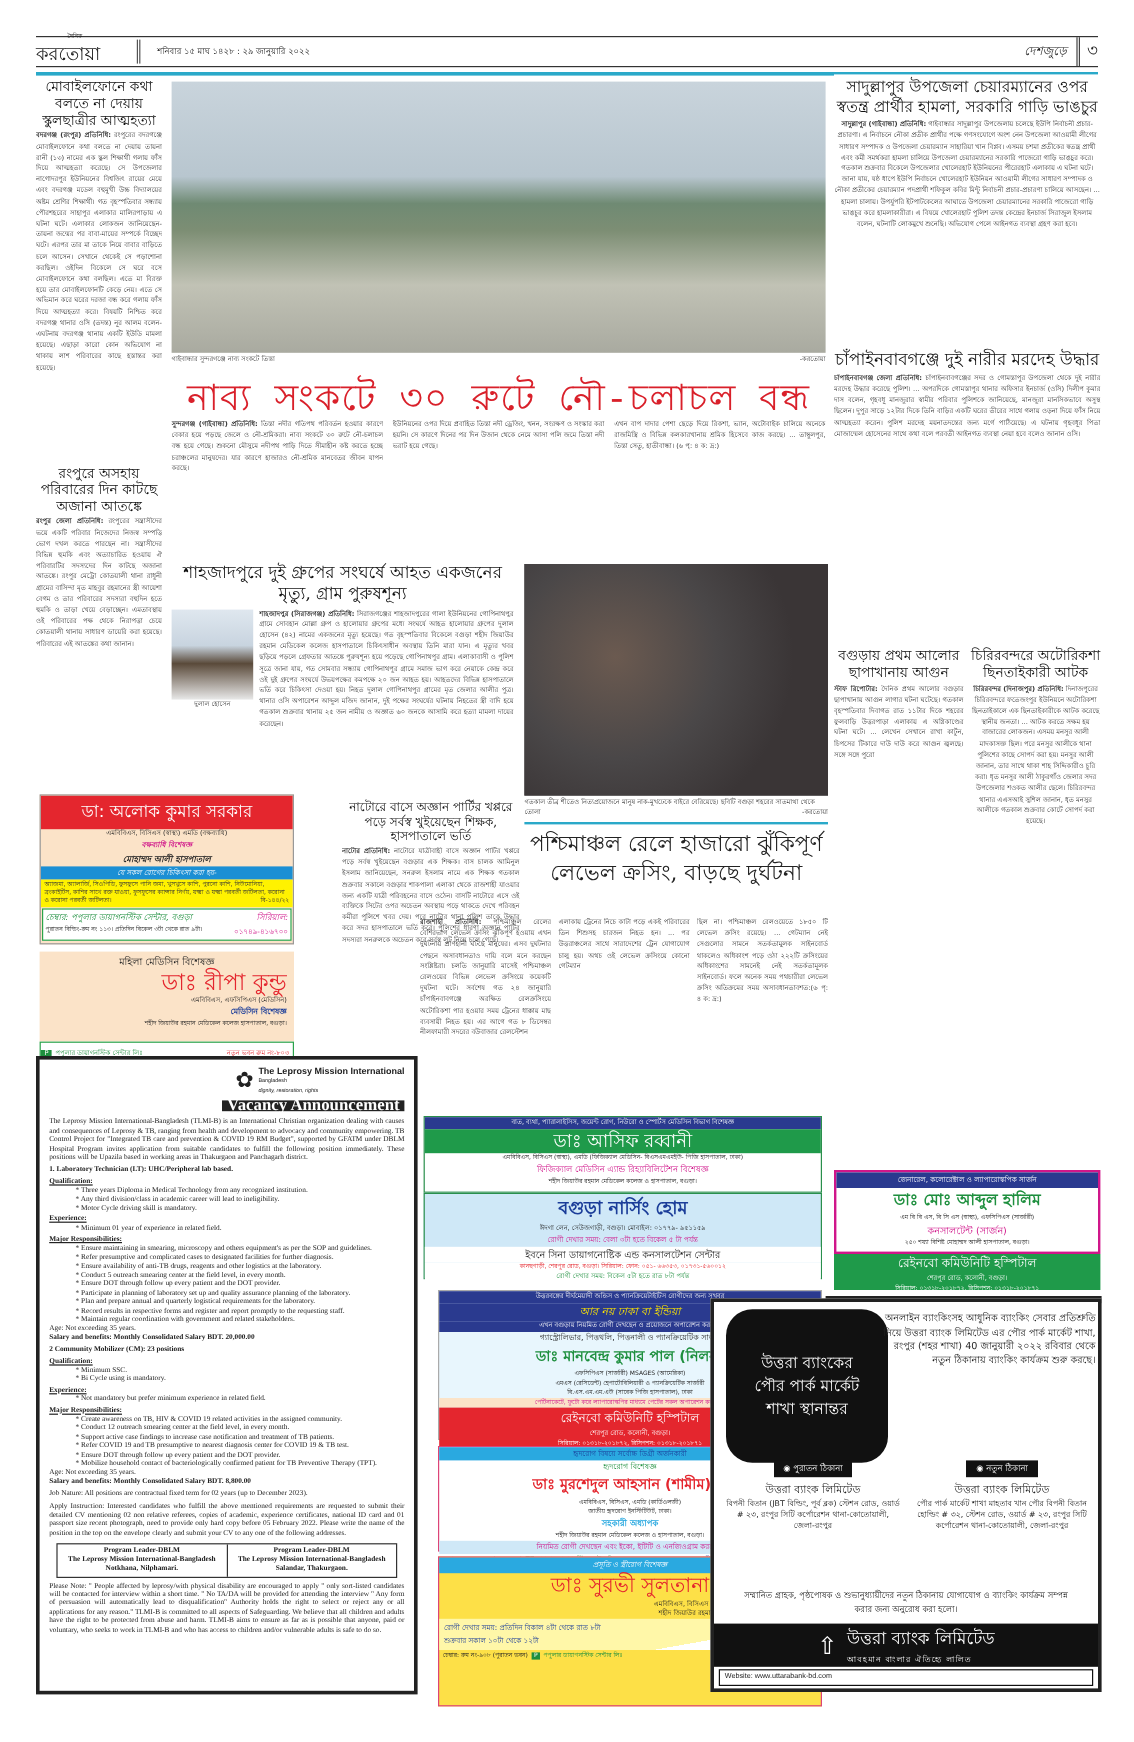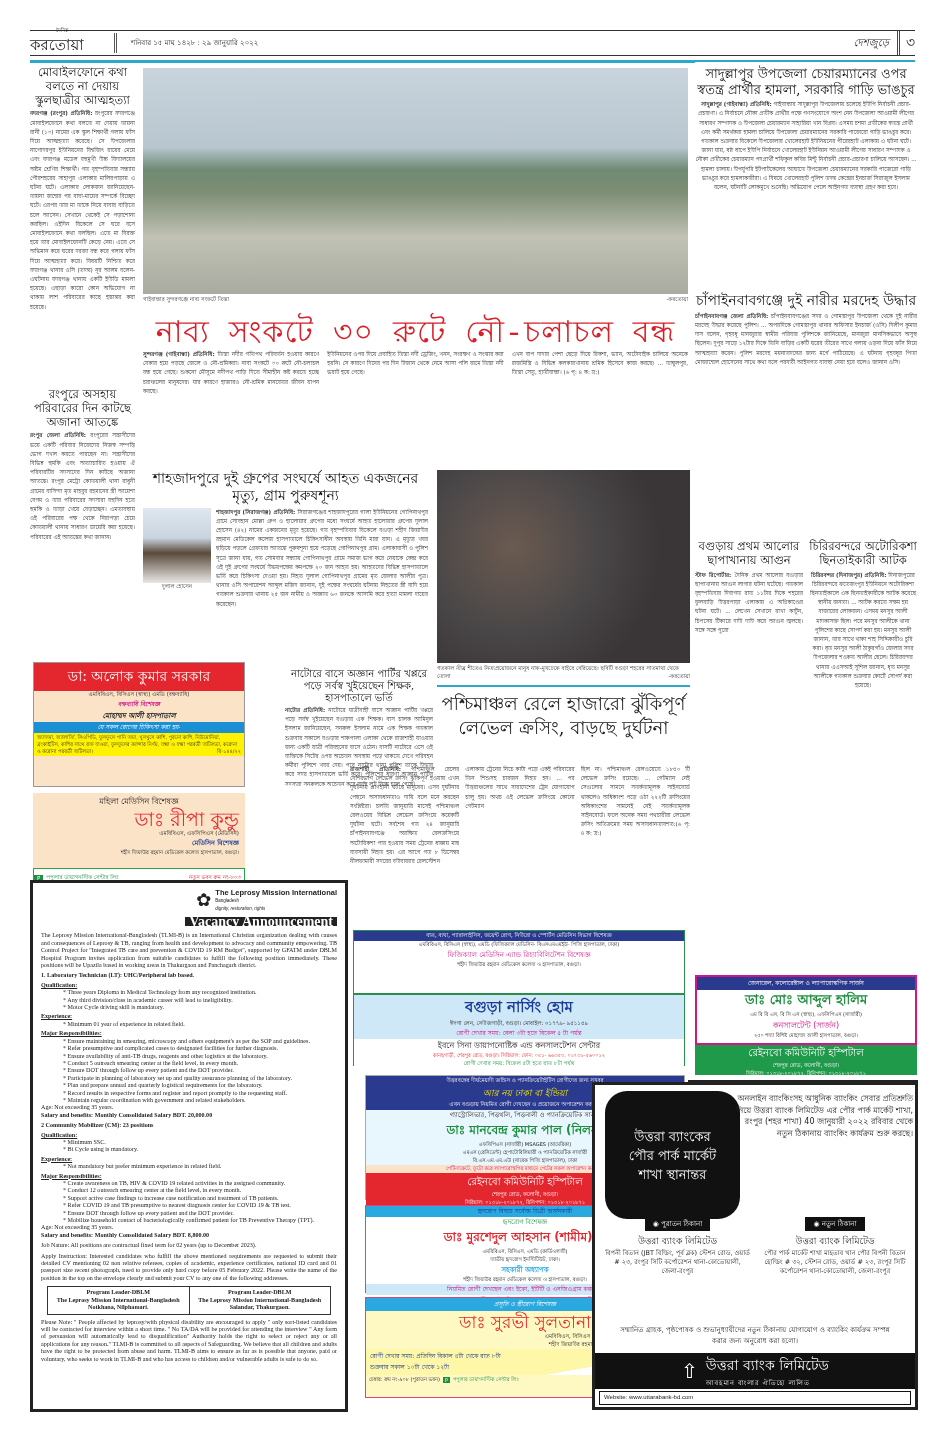--- a/index.html
+++ b/index.html
@@ -123,20 +123,30 @@
   <div class="col-text" style="flex:1;height:190px;overflow:hidden">ছিল না। পশ্চিমাঞ্চল রেলওয়েতে ১৮৫০ টি লেভেল ক্রসিং রয়েছে। ... গেটম্যান নেই সেগুলোর সামনে সতর্কতামূলক সাইনবোর্ড থাকলেও অধিকাংশ পড়ে ওঠা ২২২টি ক্রসিংয়ের অধিকাংশের সামনেই নেই সতর্কতামূলক সাইনবোর্ড। ফলে অনেক সময় পথচারীরা লেভেল ক্রসিং অতিক্রমের সময় অসাবধানতাবশত:(৬ পৃ: ৪ ক: দ্র:)</div>
 </div>
 
 <div class="abs ad" style="left:33px;top:662px;width:212px;height:125px;background:#fbe3c8;border-color:#999">
   <div class="ad-red" style="font-size:14px;padding:2px 0">ডা: অলোক কুমার সরকার</div>
   <div style="font-size:5.5px;text-align:center">এমবিবিএস, বিসিএস (স্বাস্থ্য) এমডি (বক্ষব্যাধি)</div>
   <div style="font-size:6px;text-align:center;color:#d0168a;font-style:italic;font-weight:bold">বক্ষব্যাধি বিশেষজ্ঞ</div>
   <div style="font-size:7px;text-align:center;font-style:italic;font-weight:bold">মোহাম্মদ আলী হাসপাতাল</div>
   <div style="background:#1b8fd4;color:#fff;font-size:6px;text-align:center;font-style:italic">যে সকল রোগের চিকিৎসা করা হয়-</div>
   <div style="background:#fff200;font-size:5px;padding:1px 3px;line-height:7px;color:#333"><span>অ্যাজমা, অ্যালার্জি, সিওপিডি, ফুসফুসে পানি জমা, খুসখুসে কাশি, পুরনো কাশি, নিউমোনিয়া, ব্রংকাইটিস, কাশির সাথে রক্ত যাওয়া, ফুসফুসের ক্যান্সার নির্ণয়, যক্ষ্মা ও যক্ষ্মা পরবর্তী জটিলতা, করোনা ও করোনা পরবর্তী জটিলতা।</span> <span style="float:right">বি-১৪৪/২২</span></div>
+  <div style="background:#fff;border:1.5px solid #2aa34a;margin:1px;padding:1px 2px">
+    <div style="display:flex;justify-content:space-between;font-size:7px;color:#1e8f3e;font-style:italic">
+        <span>চেম্বার: পপুলার ডায়াগনস্টিক সেন্টার, বগুড়া</span>
+        <span style="color:#d0168a">সিরিয়াল:</span>
+      </div>
+    <div style="display:flex;justify-content:space-between;font-size:5px">
+        <span>পুরাতন বিল্ডিং-রুম নং ১১৩। প্রতিদিন বিকেল ৩টা থেকে রাত ৯টা।</span>
+        <span style="color:#d0168a;font-size:6px">০১৭৪৯-৪১৬৭০০</span>
+      </div>
+  </div>
 </div>
 
 <div class="abs" style="left:33px;top:793px;width:212px;height:75px;background:#fbe3c8">
   <div style="font-size:8px;text-align:center;padding-top:2px">মহিলা মেডিসিন বিশেষজ্ঞ</div>
   <div style="font-size:19px;text-align:right;color:#e4262e;padding-right:6px;line-height:22px">ডাঃ রীপা কুন্ডু</div>
   <div style="font-size:5.5px;text-align:right;padding-right:6px">এমবিবিএস, এফসিপিএস (মেডিসিন)</div>
   <div style="font-size:6.5px;text-align:right;padding-right:6px;color:#1b3d99;font-weight:bold">মেডিসিন বিশেষজ্ঞ</div>
   <div style="font-size:5px;text-align:right;padding-right:6px">শহীদ জিয়াউর রহমান মেডিকেল কলেজ হাসপাতাল, বগুড়া।</div>
 </div>
 <div class="abs" style="left:33px;top:868px;width:212px;height:20px;background:#fff;border:1px solid #2aa34a;display:flex;align-items:center;font-size:5.5px;color:#1e8f3e">
@@ -220,20 +230,21 @@
         <div>Program Leader-DBLM</div>
         <div>The Leprosy Mission International-Bangladesh</div>
         <div>Salandar, Thakurgaon.</div>
       </div>
   </div>
   <p style="text-align:justify">Please Note: " People affected by leprosy/with physical disability are encouraged to apply " only sort-listed candidates will be contacted for interview within a short time. " No TA/DA will be provided for attending the interview " Any form of persuasion will automatically lead to disqualification" Authority holds the right to select or reject any or all applications for any reason." TLMI-B is committed to all aspects of Safeguarding. We believe that all children and adults have the right to be protected from abuse and harm. TLMI-B aims to ensure as far as is possible that anyone, paid or voluntary, who seeks to work in TLMI-B and who has access to children and/or vulnerable adults is safe to do so.</p>
 </div>
 
 <div class="abs" style="left:353px;top:930px;width:332px;height:64px;background:#fff;border:1px solid #2a8f4c">
   <div style="background:#2a3a8f;color:#fff;font-size:5.5px;text-align:center;padding:1px">বাত, ব্যথা, প্যারালাইসিস, জয়েন্ট রোগ, নিউরো ও স্পোর্টস মেডিসিন বিভাগ বিশেষজ্ঞ</div>
+  <div style="background:#1f9a4a;color:#fff;font-size:15px;text-align:center;line-height:20px">ডাঃ আসিফ রব্বানী</div>
   <div style="font-size:5px;text-align:center">এমবিবিএস, বিসিএস (স্বাস্থ্য), এমডি (ফিজিক্যাল মেডিসিন- বিএসএমএমইউ- পিজি হাসপাতাল, ঢাকা)</div>
   <div style="font-size:7px;text-align:center;color:#d0168a">ফিজিক্যাল মেডিসিন এ্যান্ড রিহ্যাবিলিটেশন বিশেষজ্ঞ</div>
   <div style="font-size:5px;text-align:center">শহীদ জিয়াউর রহমান মেডিকেল কলেজ ও হাসপাতাল, বগুড়া।</div>
 </div>
 
 <div class="abs" style="left:353px;top:994px;width:332px;height:72px;background:#cfe8f7;border:1px solid #2a8f4c">
   <div style="font-size:15px;text-align:center;color:#1b3d99;font-weight:bold">বগুড়া নার্সিং হোম</div>
   <div style="font-size:5.5px;text-align:center">ঈদগা লেন, সেউজগাড়ী, বগুড়া। মোবাইল: ০১৭৭৯- ৯৫১১৫৯</div>
   <div style="font-size:6px;text-align:center;color:#d0168a">রোগী দেখার সময়: বেলা ৩টা হতে বিকেল ৫ টা পর্যন্ত</div>
   <div style="background:#fff;font-size:8px;text-align:center">ইবনে সিনা ডায়াগনোষ্টিক এন্ড কনসালটেশন সেন্টার</div>
@@ -271,21 +282,21 @@
   <div style="font-size:5px;text-align:center">শহীদ জিয়াউর রহমান মেডিকেল কলেজ ও হাসপাতাল, বগুড়া।</div>
   <div style="background:#cfe8f7;font-size:6px;text-align:center;color:#d0168a">নিয়মিত রোগী দেখছেন এবং ইকো, ইটিটি ও এনজিওগ্রাম করছেন।</div>
   <div style="display:flex;font-size:5px;gap:3px;padding:1px 3px;align-items:center">
       <span>চেম্বার: রুম নং-২০৯ (নতুন ভবন)</span>
       <span style="background:#1e8f3e;color:#fff;padding:0 2px">P</span>
       <span style="color:#1e8f3e">পপুলার ডায়াগনস্টিক সেন্টার লিঃ</span>
       <span style="margin-left:auto;color:#1b3d99">রোগী দেখার সময়: প্রতিদিন বিকাল ৩টা - রাত ৯টা</span>
     </div>
 </div>
 
-<div class="abs" style="left:365px;top:1297px;width:320px;height:101px;border:1px solid #d47;background:#fef9c3">
+<div class="abs" style="left:365px;top:1297px;width:320px;height:125px;border:1px solid #d47;background:#fde047">
   <div style="background:#2aa9e0;color:#fff;font-size:6px;text-align:center;font-style:italic;padding:1px">প্রসূতি ও স্ত্রীরোগ বিশেষজ্ঞ</div>
   <div style="font-size:17px;text-align:center;color:#e4262e;line-height:22px">ডাঃ সুরভী সুলতানা</div>
   <div style="font-size:5.5px;text-align:right;padding-right:5px">এমবিবিএস, বিসিএস (স্বাস্থ্য), এফসিপিএস (গাইনী এন্ড অবস)</div>
   <div style="font-size:5.5px;text-align:right;padding-right:5px">শহীদ জিয়াউর রহমান মেডিকেল কলেজ হাসপাতাল, বগুড়া।</div>
   <div style="background:linear-gradient(170deg,#fff7a8 70%,#fff 70%);font-size:6px;padding:2px 4px;color:#1b3d99">
       <div>রোগী দেখার সময়: প্রতিদিন বিকাল ৪টা থেকে রাত ৮টা</div>
       <div>শুক্রবার সকাল ১০টা থেকে ১২টা</div>
     </div>
   <div style="display:flex;font-size:5px;gap:3px;padding:1px 3px;align-items:center">
       <span>চেম্বার: রুম নং-৯০৮ (পুরাতন ভবন)</span>

